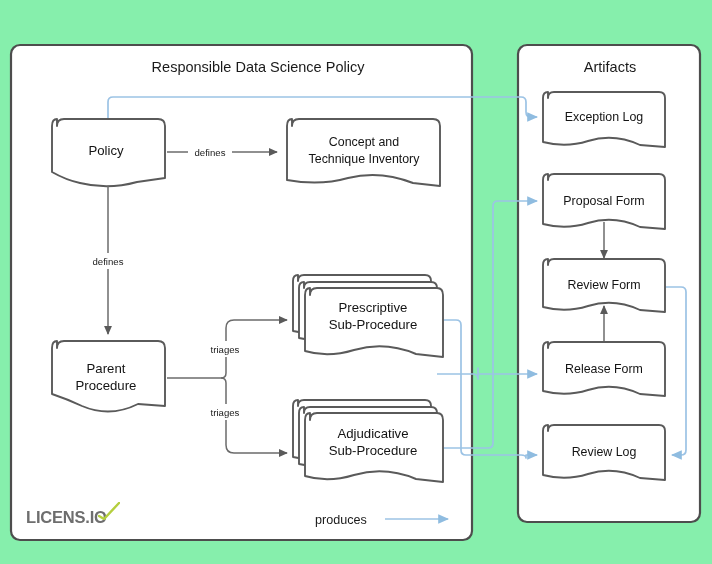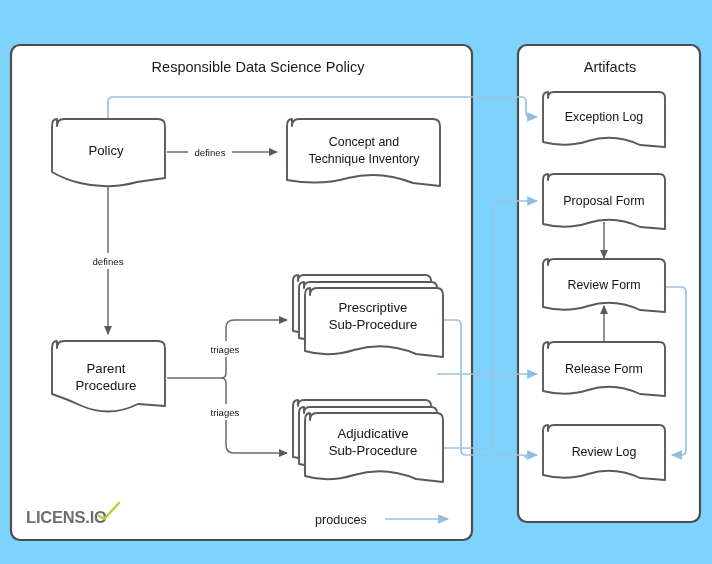--- a/index.html
+++ b/index.html
@@ -10,21 +10,21 @@
   body {
     width: 712px;
     height: 564px;
     font-family: "Liberation Sans", sans-serif;
     overflow: hidden;
   }
   #stage {
     position: relative;
     width: 712px;
     height: 564px;
-    background: #7dd3fc;
+    background: #86efac;
   }
   svg#canvas {
     position: absolute;
     left: 0;
     top: 0;
     width: 712px;
     height: 564px;
   }
   .panel-rect {
     fill: #ffffff;

